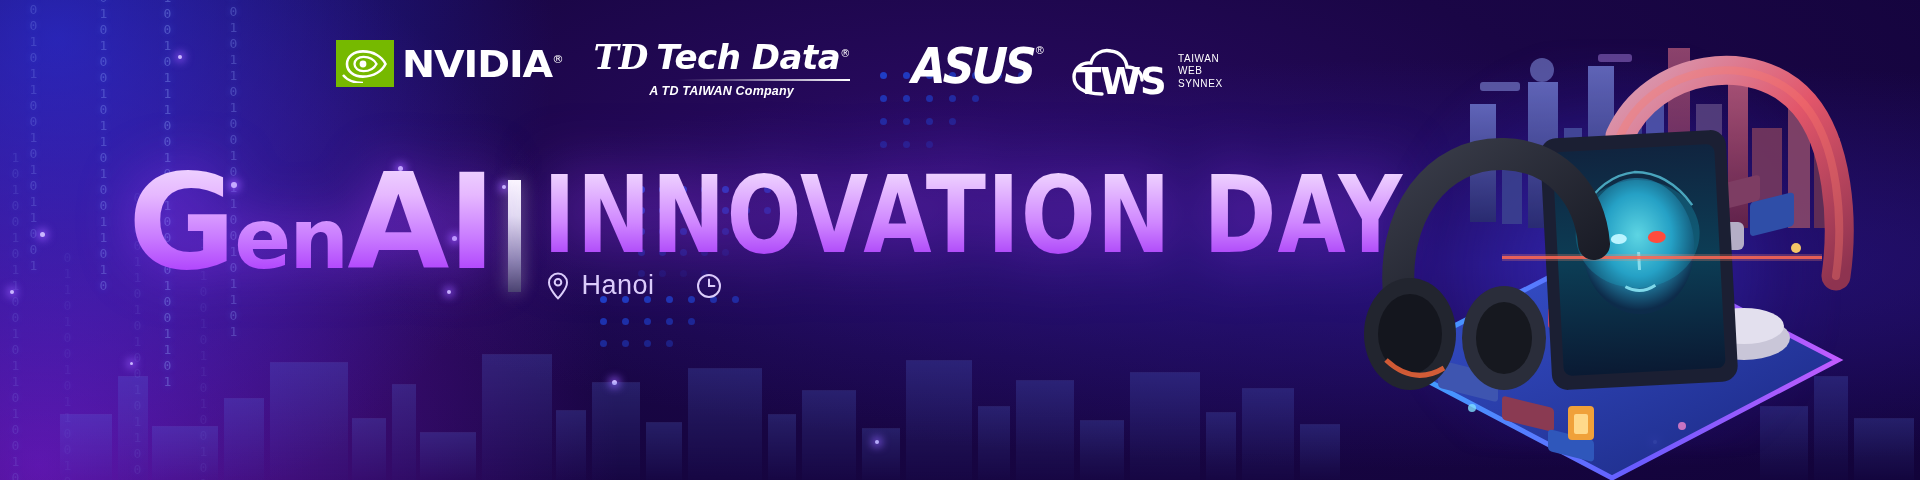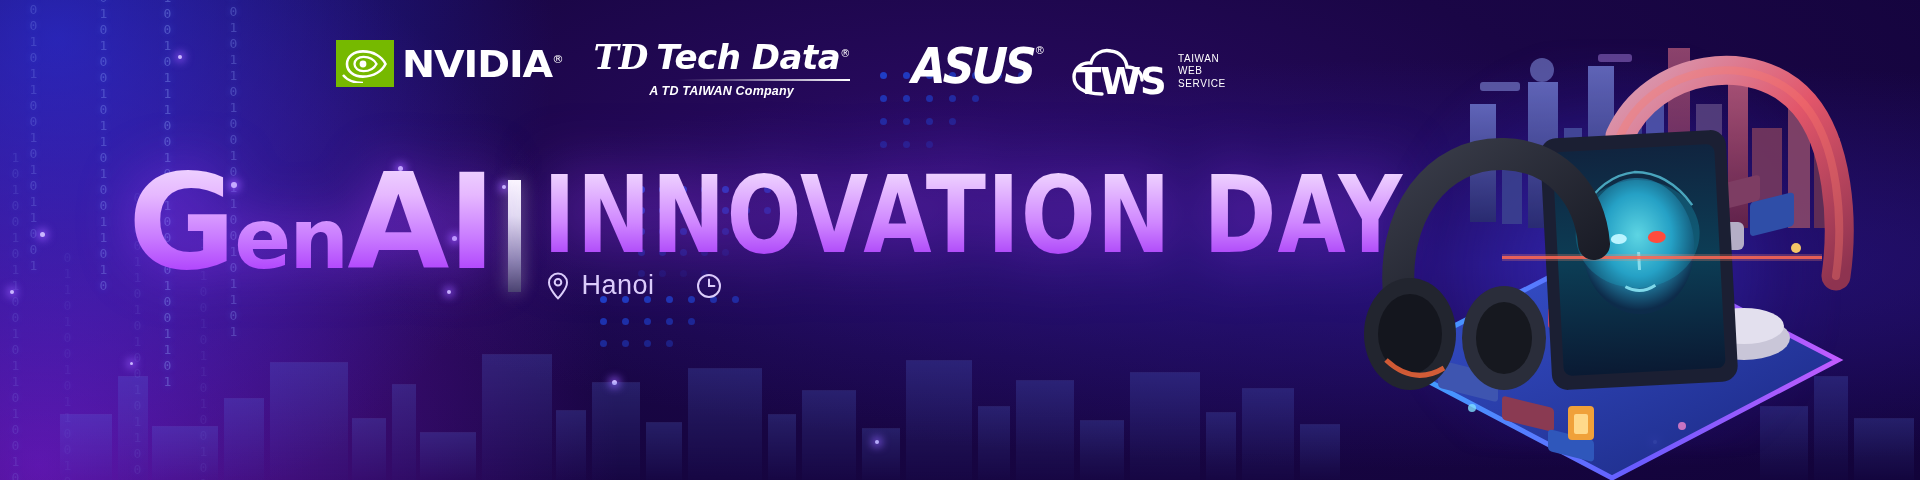--- a/index.html
+++ b/index.html
@@ -333,21 +333,21 @@
         <div class="tws-cloud">
           <svg width="104" height="52" viewBox="0 0 104 52" aria-hidden="true">
             <path d="M34 48 C14 48 6 40 6 31 C6 22 14 16 23 17 C25 8 34 3 43 5 C52 6 58 13 59 21 C68 21 74 27 74 34" fill="none" stroke="#ffffff" stroke-width="3.4" stroke-linecap="round"></path>
           </svg>
         </div>
         <div class="tws-word">TWS</div>
       </div>
       <div class="tws-sub">
         <div>TAIWAN</div>
         <div>WEB</div>
-        <div>SERVICE</div>
+        <div>SYNNEX</div>
       </div>
     </div>
   </div>
 
   <div class="headline">
 
     <div class="genai"><span class="big">G</span><span class="sm">en</span><span class="big">AI</span></div>
 
     <div class="divider"></div>
 

